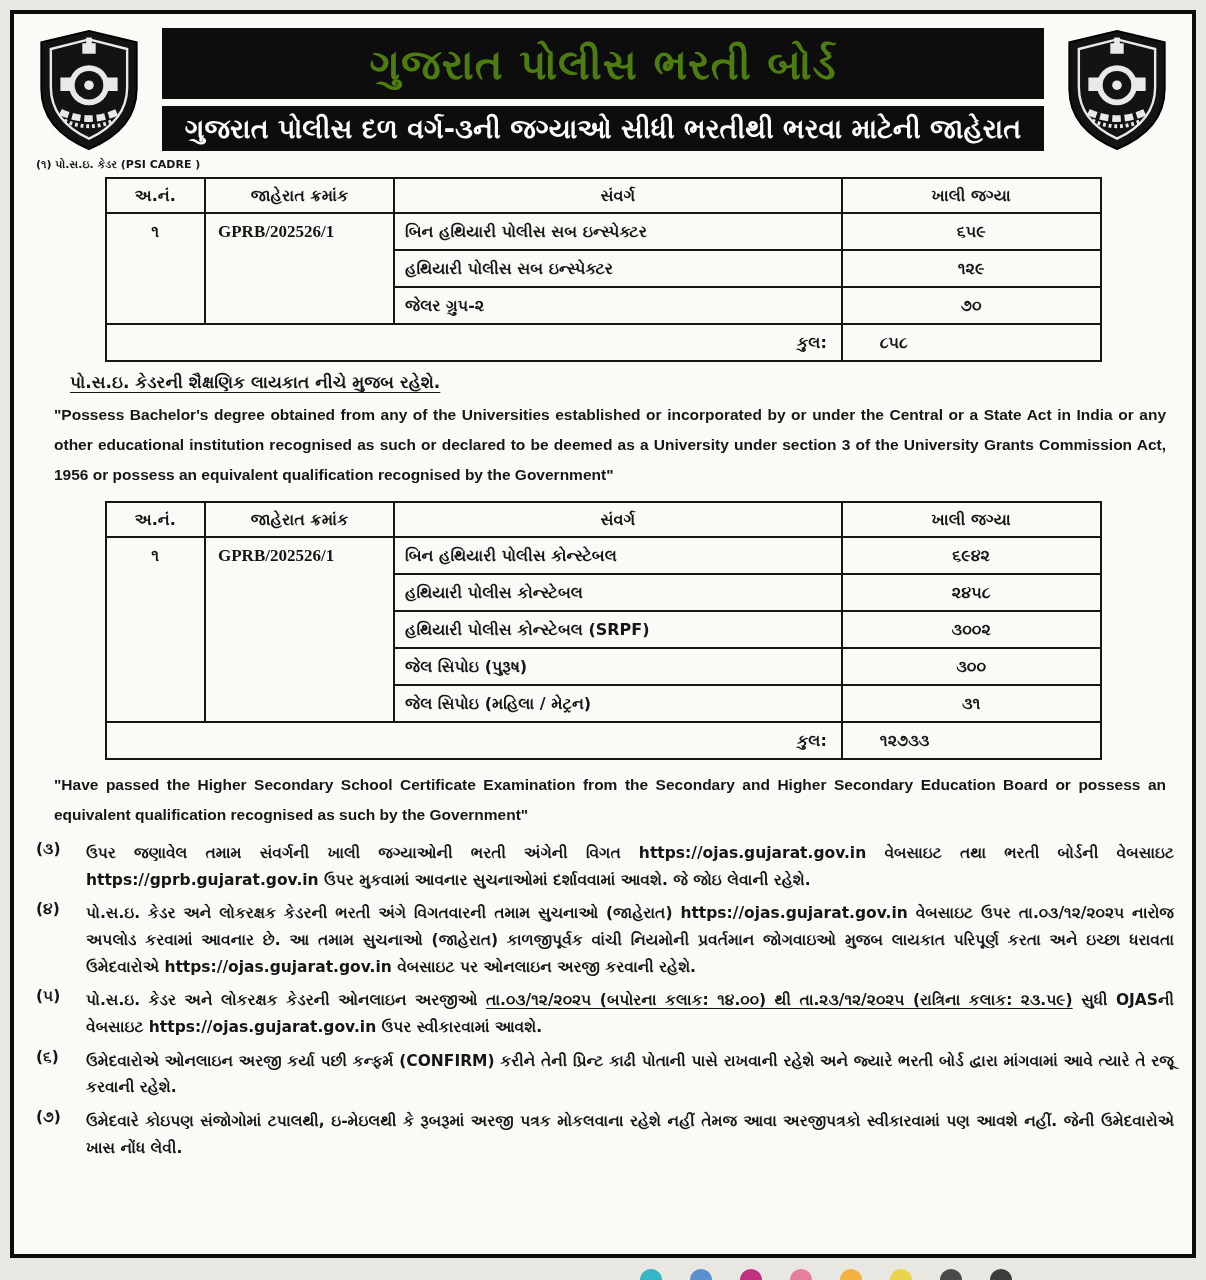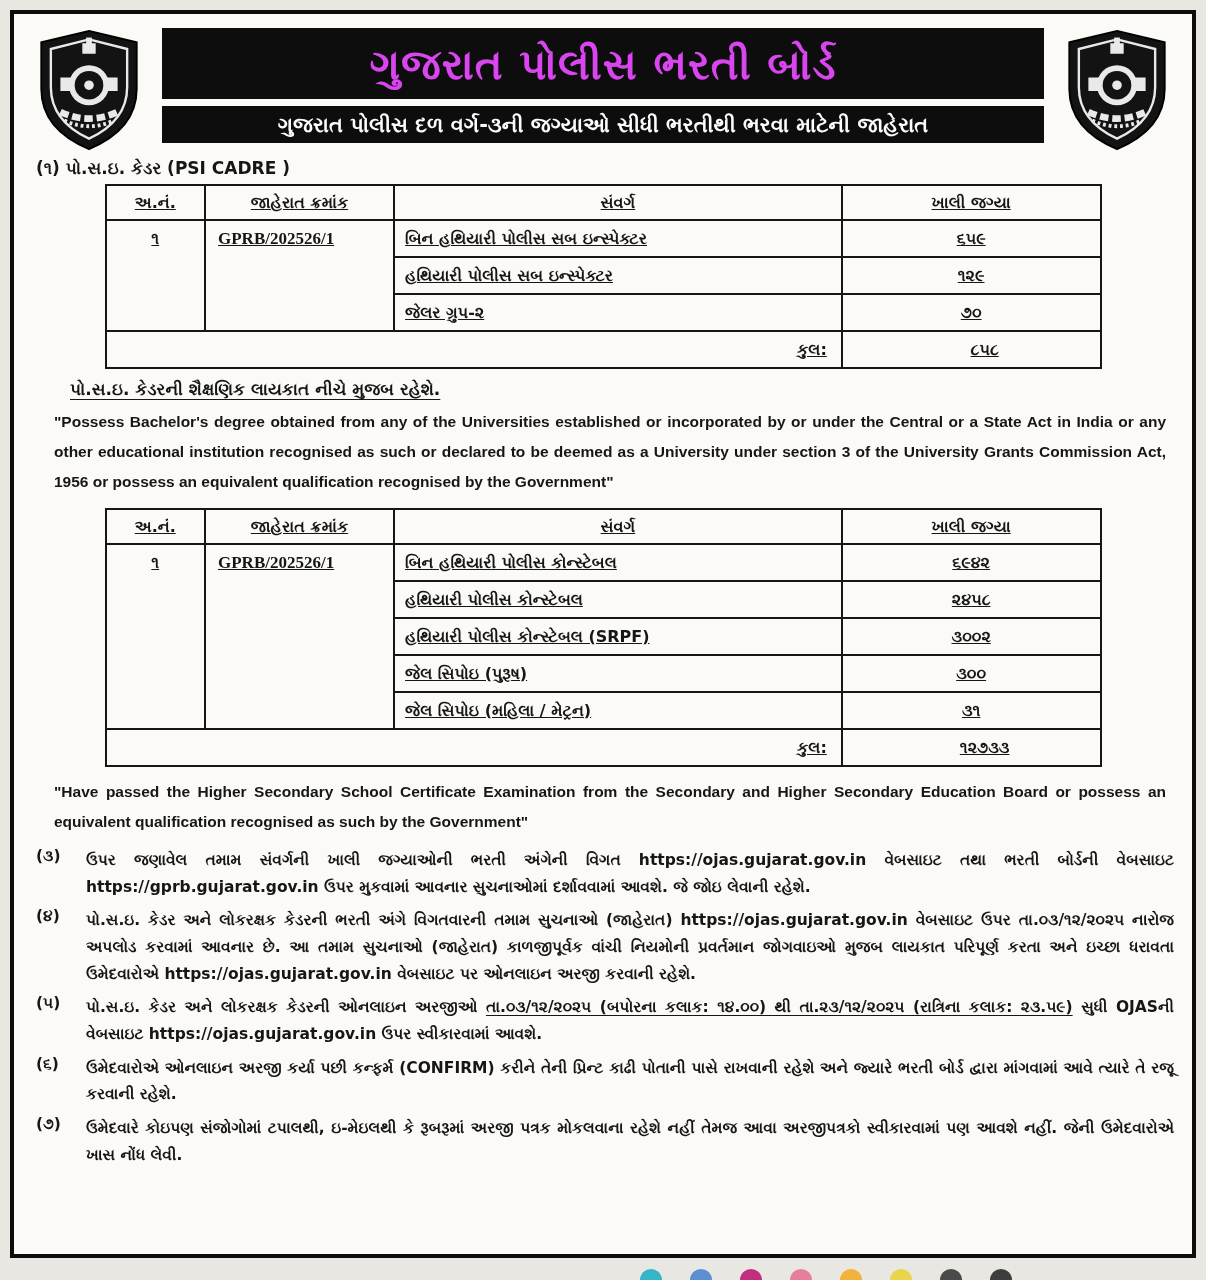--- a/index.html
+++ b/index.html
@@ -7,46 +7,46 @@
   body { font-family:"DejaVu Sans","Liberation Sans",sans-serif; color:#161616; }
   .page {
     position:absolute; left:10px; top:10px; width:1186px; height:1248px;
     background:#fbfaf7; border:4px solid #0c0c0c; padding:10px 16px 6px 16px;
   }
   
   .header { display:flex; align-items:stretch; gap:14px; margin-top:4px; }
   .badge-wrap { width:118px; display:flex; align-items:center; justify-content:center; }
   .header-center { flex:1; display:flex; flex-direction:column; gap:7px; }
   .title-bar {
-    background:#0d0d0d; color:#d946ef; text-align:center;
+    background:#0d0d0d; color:#4d7c0f; text-align:center;
     font-size:42px; font-weight:bold; padding:12px 4px 10px 4px; letter-spacing:1px;
   }
   .subtitle-bar {
     background:#0d0d0d; color:#fdfdfd; text-align:center;
-    font-size:21px; font-weight:bold; padding:7px 4px 6px 4px;
+    font-size:27px; font-weight:bold; padding:7px 4px 6px 4px;
   }
   
   .intro {
     margin:14px 6px 6px 6px; font-size:16.5px; font-weight:600;
     line-height:1.85; text-align:justify; text-indent:48px;
   }
-  .section-heading { margin:6px 6px 4px 6px; font-size:17px; font-weight:bold; }
-  
-  table { border-collapse:collapse; width:997px; margin:6px auto 10px auto;text-decoration:underline; }
+  .section-heading { margin:6px 6px 4px 6px; font-size:11px; font-weight:bold; }
+  
+  table { border-collapse:collapse; width:997px; margin:6px auto 10px auto; }
   table, th, td { border:2.5px solid #161616; }
   th { font-size:16px; font-weight:bold; padding:7px 6px; }
   td { font-size:16px; font-weight:600; padding:8px 10px; }
   .col-sn   { width:10%; text-align:center; }
   .col-adv  { width:19%; }
   .col-cad  { width:45%; }
   .col-vac  { width:26%; text-align:center; }
   td.adv-cell { vertical-align:top; font-family:"Liberation Serif","DejaVu Serif",serif; font-weight:bold; font-size:17px;padding-left:12px; }
   td.sn-cell  { vertical-align:top; text-align:center; }
   td.total-label { text-align:right; font-weight:bold; padding-right:14px;padding-left:44px; }
-  td.total-value { text-align:center; font-weight:bold;padding-left:37px; }
+  td.total-value { text-align:left; font-weight:bold;padding-left:37px; }
   .qual-heading {
     margin:10px 6px 8px 40px; font-size:17px; font-weight:bold;
     text-decoration:underline; text-underline-offset:4px;
   }
   .qual-text {
     margin:2px 10px 10px 24px; font-size:15.5px; font-weight:bold;
     font-family:"Liberation Sans","DejaVu Sans",sans-serif;
     line-height:1.95; text-align:justify;
   }
   

